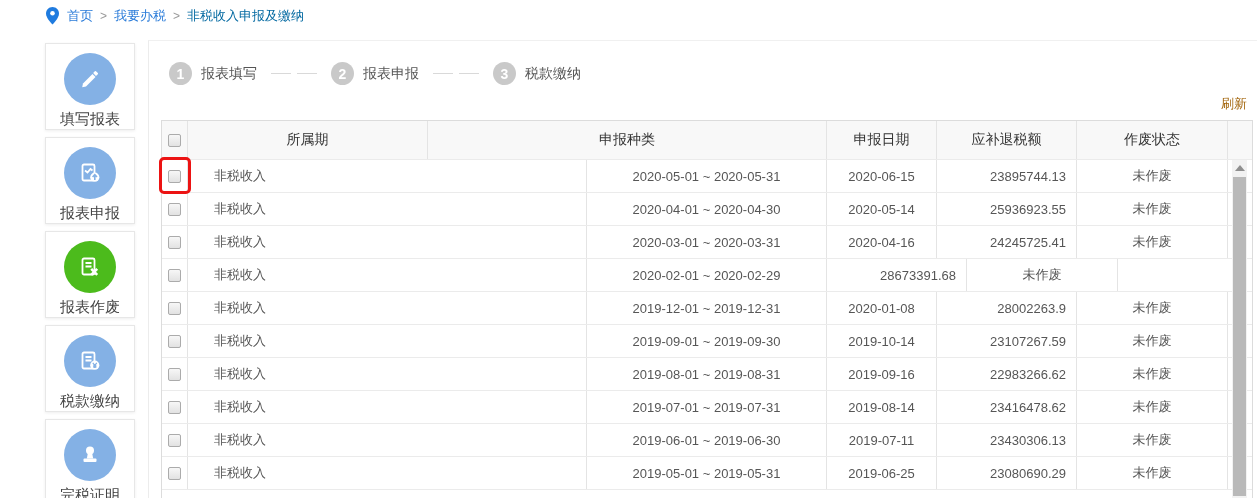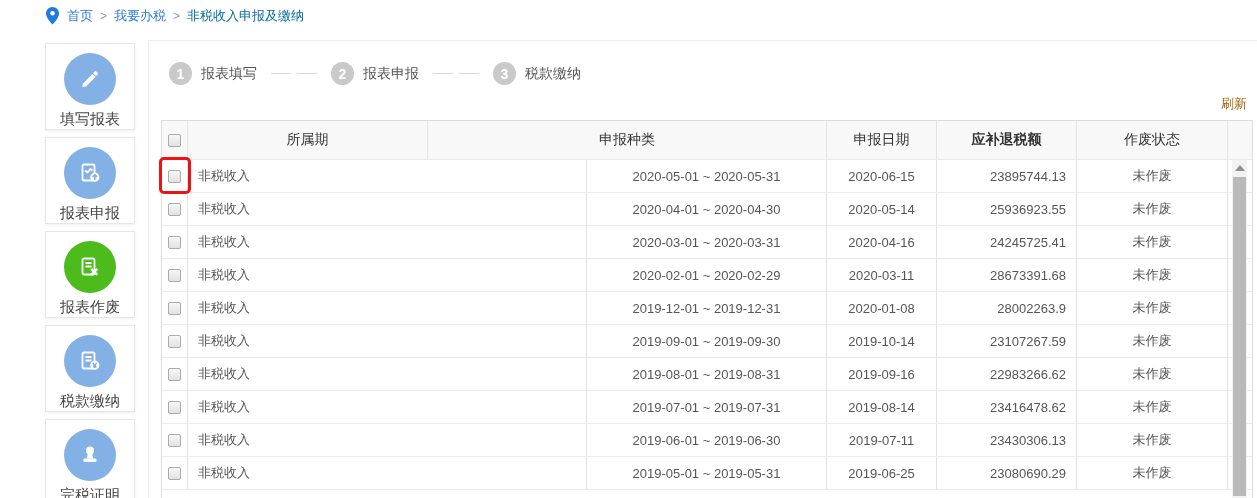--- a/index.html
+++ b/index.html
@@ -36,26 +36,26 @@
   .refresh-link { position:absolute; top:54px; right:10px; font-size:13px; color:#a16207; cursor:pointer; }
 
   
   .tbl { position:absolute; left:12px; top:79px; width:1092px; border:1px solid #dcdcdc; background:#fff; }
   .tr { display:flex; width:100%; }
   .th-row { height:38px; background:#f8f8f8; }
   .td-row { height:33px; background:#fff; border-top:1px solid #ebebeb; }
   .cell { display:flex; align-items:center; justify-content:center; font-size:13px; color:#565656; border-right:1px solid #e4e4e4; height:100%; overflow:hidden; }
   .th-row .cell { font-size:14px; color:#333; }
   .c-check { width:26px; flex:none; }
-  .c-type  { width:399px; flex:none; justify-content:flex-start; padding-left:10px; }
+  .c-type  { width:399px; flex:none; justify-content:flex-start; padding-left:26px; }
   .th-row .c-type { justify-content:center; padding-left:0; }
   .c-period{ width:240px; flex:none; }
   .c-date  { width:110px; flex:none; }
   .c-amount{ width:140px; flex:none; justify-content:flex-end; padding-right:10px; }
-  .th-row .c-amount { justify-content:center; padding-right:0;font-weight:bold; }
+  .th-row .c-amount { justify-content:center; padding-right:0; }
   .c-status{ width:151px; flex:none; }
   .c-scroll{ width:24px; flex:none; border-right:none; }
   .cbx { appearance:none; -webkit-appearance:none; width:13px; height:13px; border:1px solid #ababab; border-radius:2px; background:linear-gradient(#f7f7f7,#e2e2e2); cursor:pointer; margin:0; }
   .partial-row { height:10px; border-top:1px solid #ebebeb; background:#fff; }
 
   
   .vscroll { position:absolute; top:39px; right:5px; width:15px; bottom:0; background:#f2f2f2; }
   .vscroll-up { height:16px; display:flex; align-items:center; justify-content:center; }
   .vscroll-arrow { width:0; height:0; border-left:5px solid transparent; border-right:5px solid transparent; border-bottom:6px solid #8f8f8f; }
   .vscroll-thumb { position:absolute; top:17px; left:1px; width:13px; bottom:3px; background:#b9b9b9; }
@@ -216,21 +216,20 @@
     <div class="cell c-status t-status">未作废</div>
     <div class="cell c-scroll"></div>
   </div>
 
   <div class="tr td-row">
     <div class="cell c-check">
       <input type="checkbox" class="cbx" style="">
     </div>
     <div class="cell c-type t-type">非税收入</div>
     <div class="cell c-period t-period">2020-02-01 ~ 2020-02-29</div>
-    <div class="cell c-date t-date">2020-03-11</div>
     <div class="cell c-amount t-amount">28673391.68</div>
     <div class="cell c-status t-status">未作废</div>
     <div class="cell c-scroll"></div>
   </div>
 
   <div class="tr td-row">
     <div class="cell c-check">
       <input type="checkbox" class="cbx" style="">
     </div>
     <div class="cell c-type t-type">非税收入</div>

